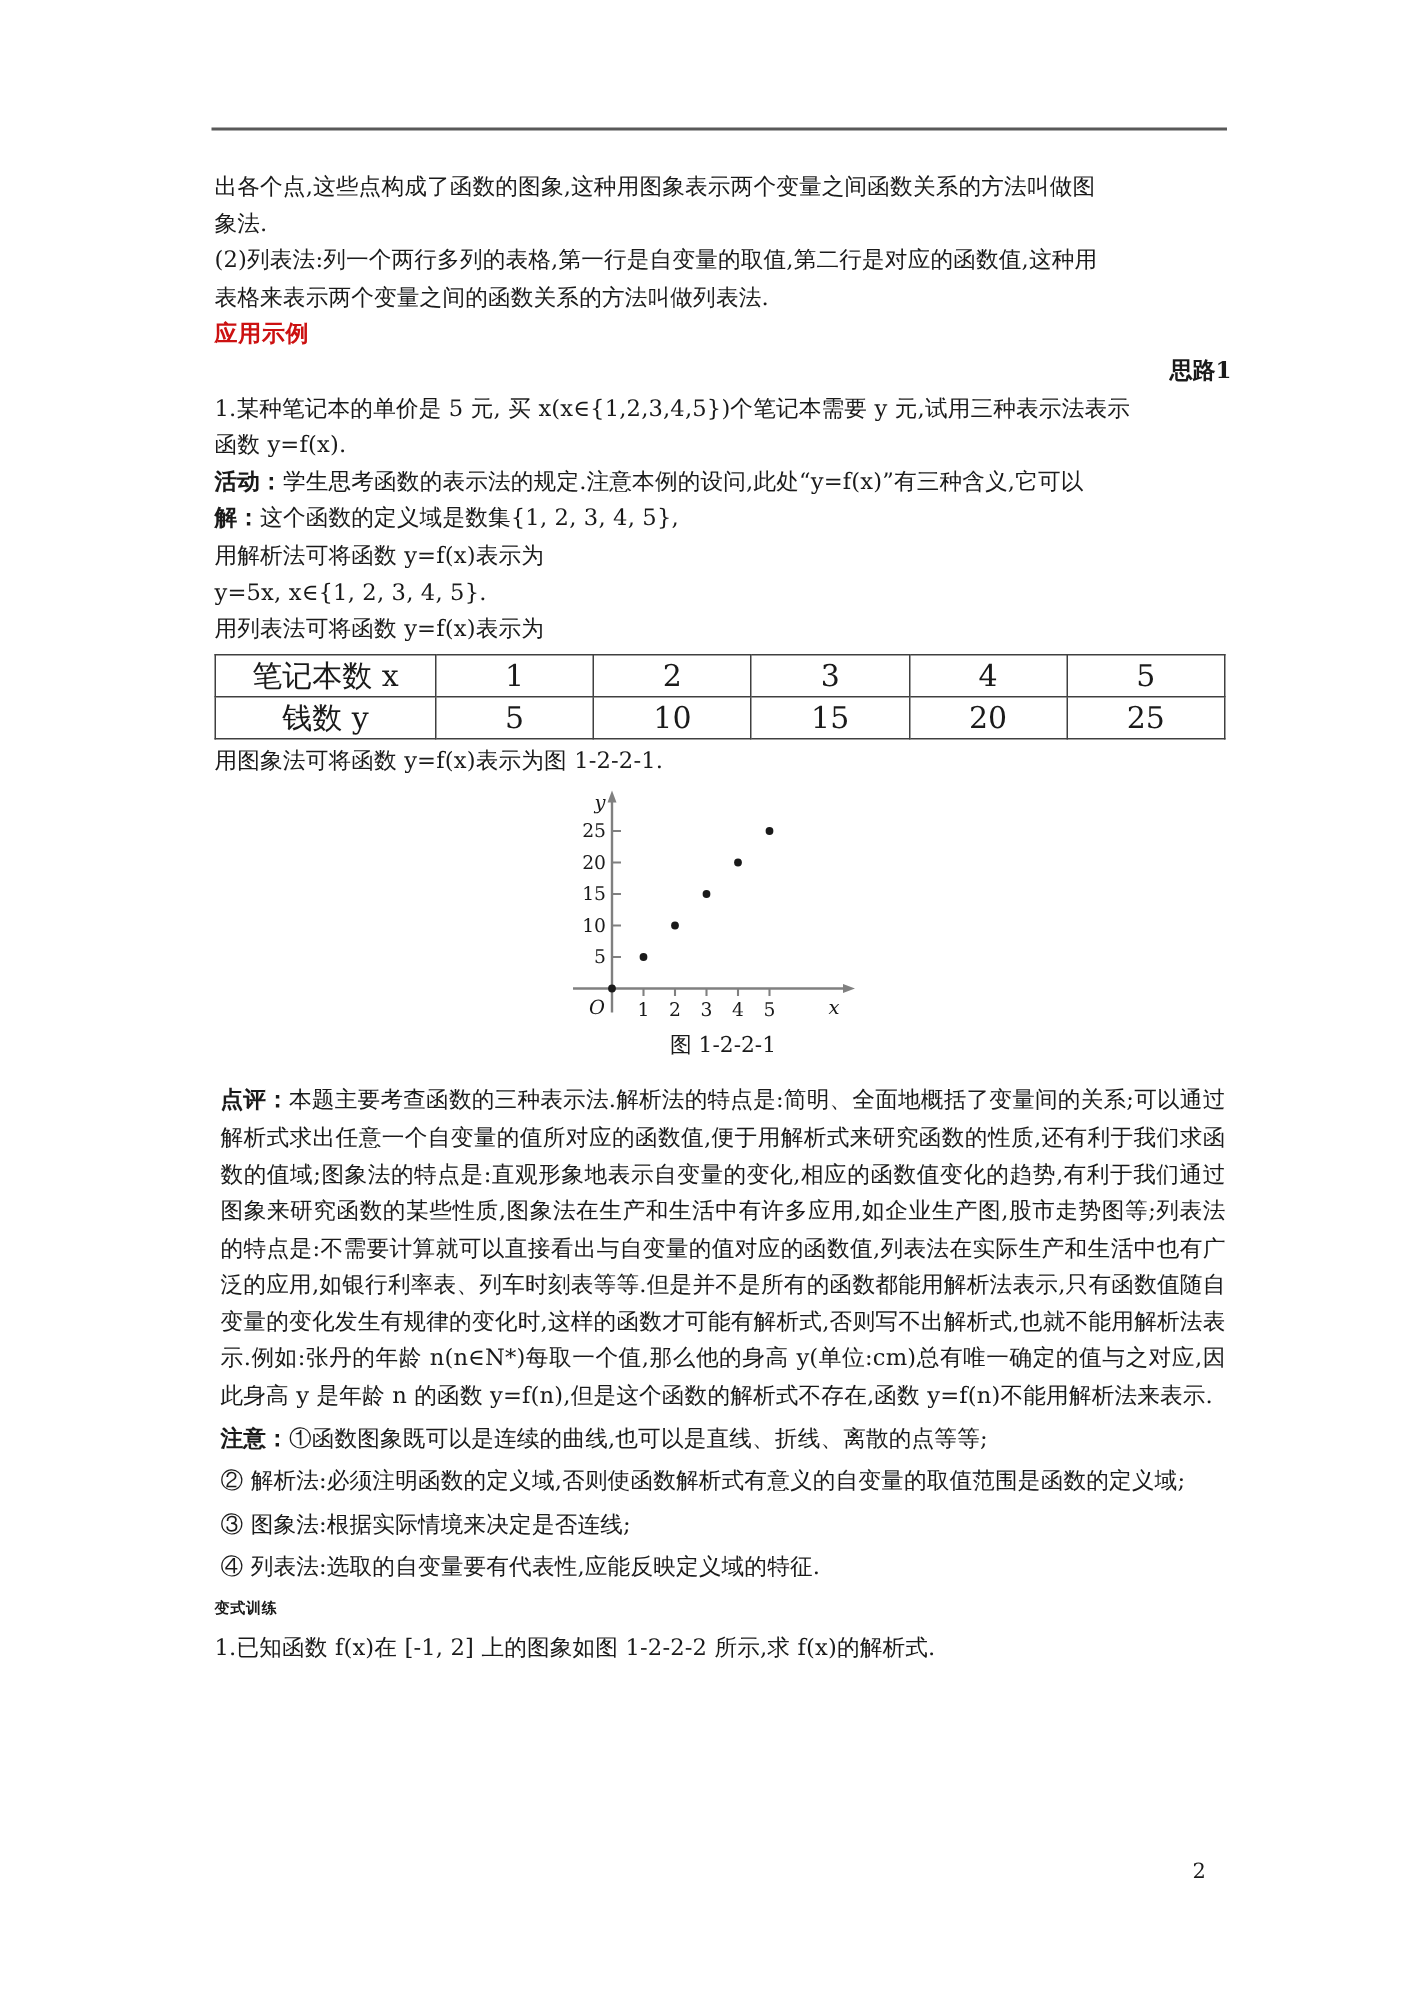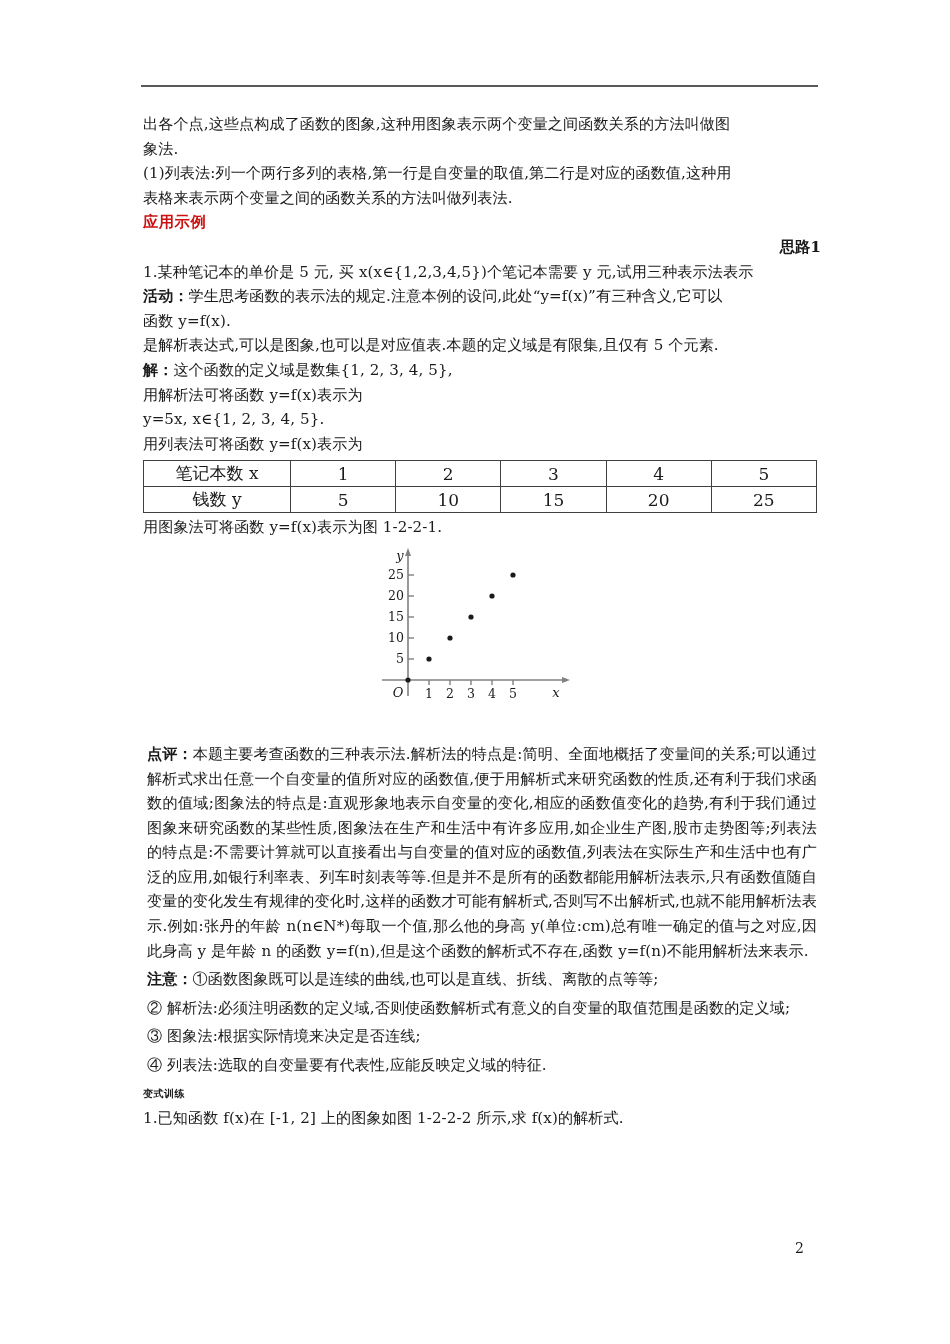--- a/index.html
+++ b/index.html
@@ -80,21 +80,21 @@
     border-collapse: collapse;
     width: 674px;
     margin: 4px 0 2px 0;
     table-layout: fixed;
   }
   table.datatable td {
     border: 1px solid #404040;
     height: 25px;
     text-align: center;
     vertical-align: middle;
-    font-size: 17px;
+    font-size: 20px;
     font-family: "DejaVu Serif", "Liberation Serif", serif;
     padding: 0;
   }
   table.datatable td.rowhead {
     width: 146px;
   }
   
   .figure-wrap {
     width: 678px;
     margin: 6px 0 0 0;
@@ -130,32 +130,31 @@
 <body>
 
 <div class="page">
 
   <div class="header-rule"></div>
 
   <div class="content">
 
     <p class="line">出各个点,这些点构成了函数的图象,这种用图象表示两个变量之间函数关系的方法叫做图</p>
     <p class="line">象法.</p>
-    <p class="line">(1)列表法:列一个两行多列的表格,第一行是自变量的取值,第二行是对应的函数值,这种用</p>
+    <p class="line">(2)列表法:列一个两行多列的表格,第一行是自变量的取值,第二行是对应的函数值,这种用</p>
     <p class="line">表格来表示两个变量之间的函数关系的方法叫做列表法.</p>
 
     <p class="red">应用示例</p>
 
     <p class="centerhead">思路1</p>
 
     <p class="line">1.某种笔记本的单价是 5 元, 买 x(x∈{1,2,3,4,5})个笔记本需要 y 元,试用三种表示法表示</p>
+    <p class="line">函数 y=f(x).</p>
+
     <p class="line"><span class="b">活动：</span><span>学生思考函数的表示法的规定.注意本例的设问,此处“y=f(x)”有三种含义,它可以</span></p>
-
-    <p class="line">函数 y=f(x).</p>
-    <p class="line">是解析表达式,可以是图象,也可以是对应值表.本题的定义域是有限集,且仅有 5 个元素.</p>
 
     <p class="line"><span class="b">解：</span><span>这个函数的定义域是数集{1, 2, 3, 4, 5},</span></p>
     <p class="line">用解析法可将函数 y=f(x)表示为</p>
     <p class="line">y=5x, x∈{1, 2, 3, 4, 5}.</p>
     <p class="line">用列表法可将函数 y=f(x)表示为</p>
 
     <table class="datatable">
       <tbody>
         <tr>
           <td class="rowhead">笔记本数 x</td>
@@ -216,20 +215,21 @@
         <text id="olab" x="22" y="151" text-anchor="middle" font-size="13" font-style="italic" font-family="DejaVu Serif, serif" fill="#1a1a1a">O</text>
 
         <circle cx="32" cy="134" r="2.6" fill="#1a1a1a"></circle>
 
         <circle cx="53" cy="113" r="2.6" fill="#1a1a1a"></circle>
         <circle cx="74" cy="92" r="2.6" fill="#1a1a1a"></circle>
         <circle cx="95" cy="71" r="2.6" fill="#1a1a1a"></circle>
         <circle cx="116" cy="50" r="2.6" fill="#1a1a1a"></circle>
         <circle cx="137" cy="29" r="2.6" fill="#1a1a1a"></circle>
       </svg>
+      <div class="fig-caption">图 1-2-2-1</div>
     </div>
 
     <p class="para"><span class="b">点评：</span><span>本题主要考查函数的三种表示法.解析法的特点是:简明、全面地概括了变量间的关系;可以通过解析式求出任意一个自变量的值所对应的函数值,便于用解析式来研究函数的性质,还有利于我们求函数的值域;图象法的特点是:直观形象地表示自变量的变化,相应的函数值变化的趋势,有利于我们通过图象来研究函数的某些性质,图象法在生产和生活中有许多应用,如企业生产图,股市走势图等;列表法的特点是:不需要计算就可以直接看出与自变量的值对应的函数值,列表法在实际生产和生活中也有广泛的应用,如银行利率表、列车时刻表等等.但是并不是所有的函数都能用解析法表示,只有函数值随自变量的变化发生有规律的变化时,这样的函数才可能有解析式,否则写不出解析式,也就不能用解析法表示.例如:张丹的年龄 n(n∈N*)每取一个值,那么他的身高 y(单位:cm)总有唯一确定的值与之对应,因此身高 y 是年龄 n 的函数 y=f(n),但是这个函数的解析式不存在,函数 y=f(n)不能用解析法来表示.</span></p>
 
     <p class="para"><span class="b">注意：</span><span>①函数图象既可以是连续的曲线,也可以是直线、折线、离散的点等等;</span></p>
     <p class="para">② 解析法:必须注明函数的定义域,否则使函数解析式有意义的自变量的取值范围是函数的定义域;</p>
     <p class="para">③ 图象法:根据实际情境来决定是否连线;</p>
     <p class="para">④ 列表法:选取的自变量要有代表性,应能反映定义域的特征.</p>
 
     <p class="subhead">变式训练</p>

